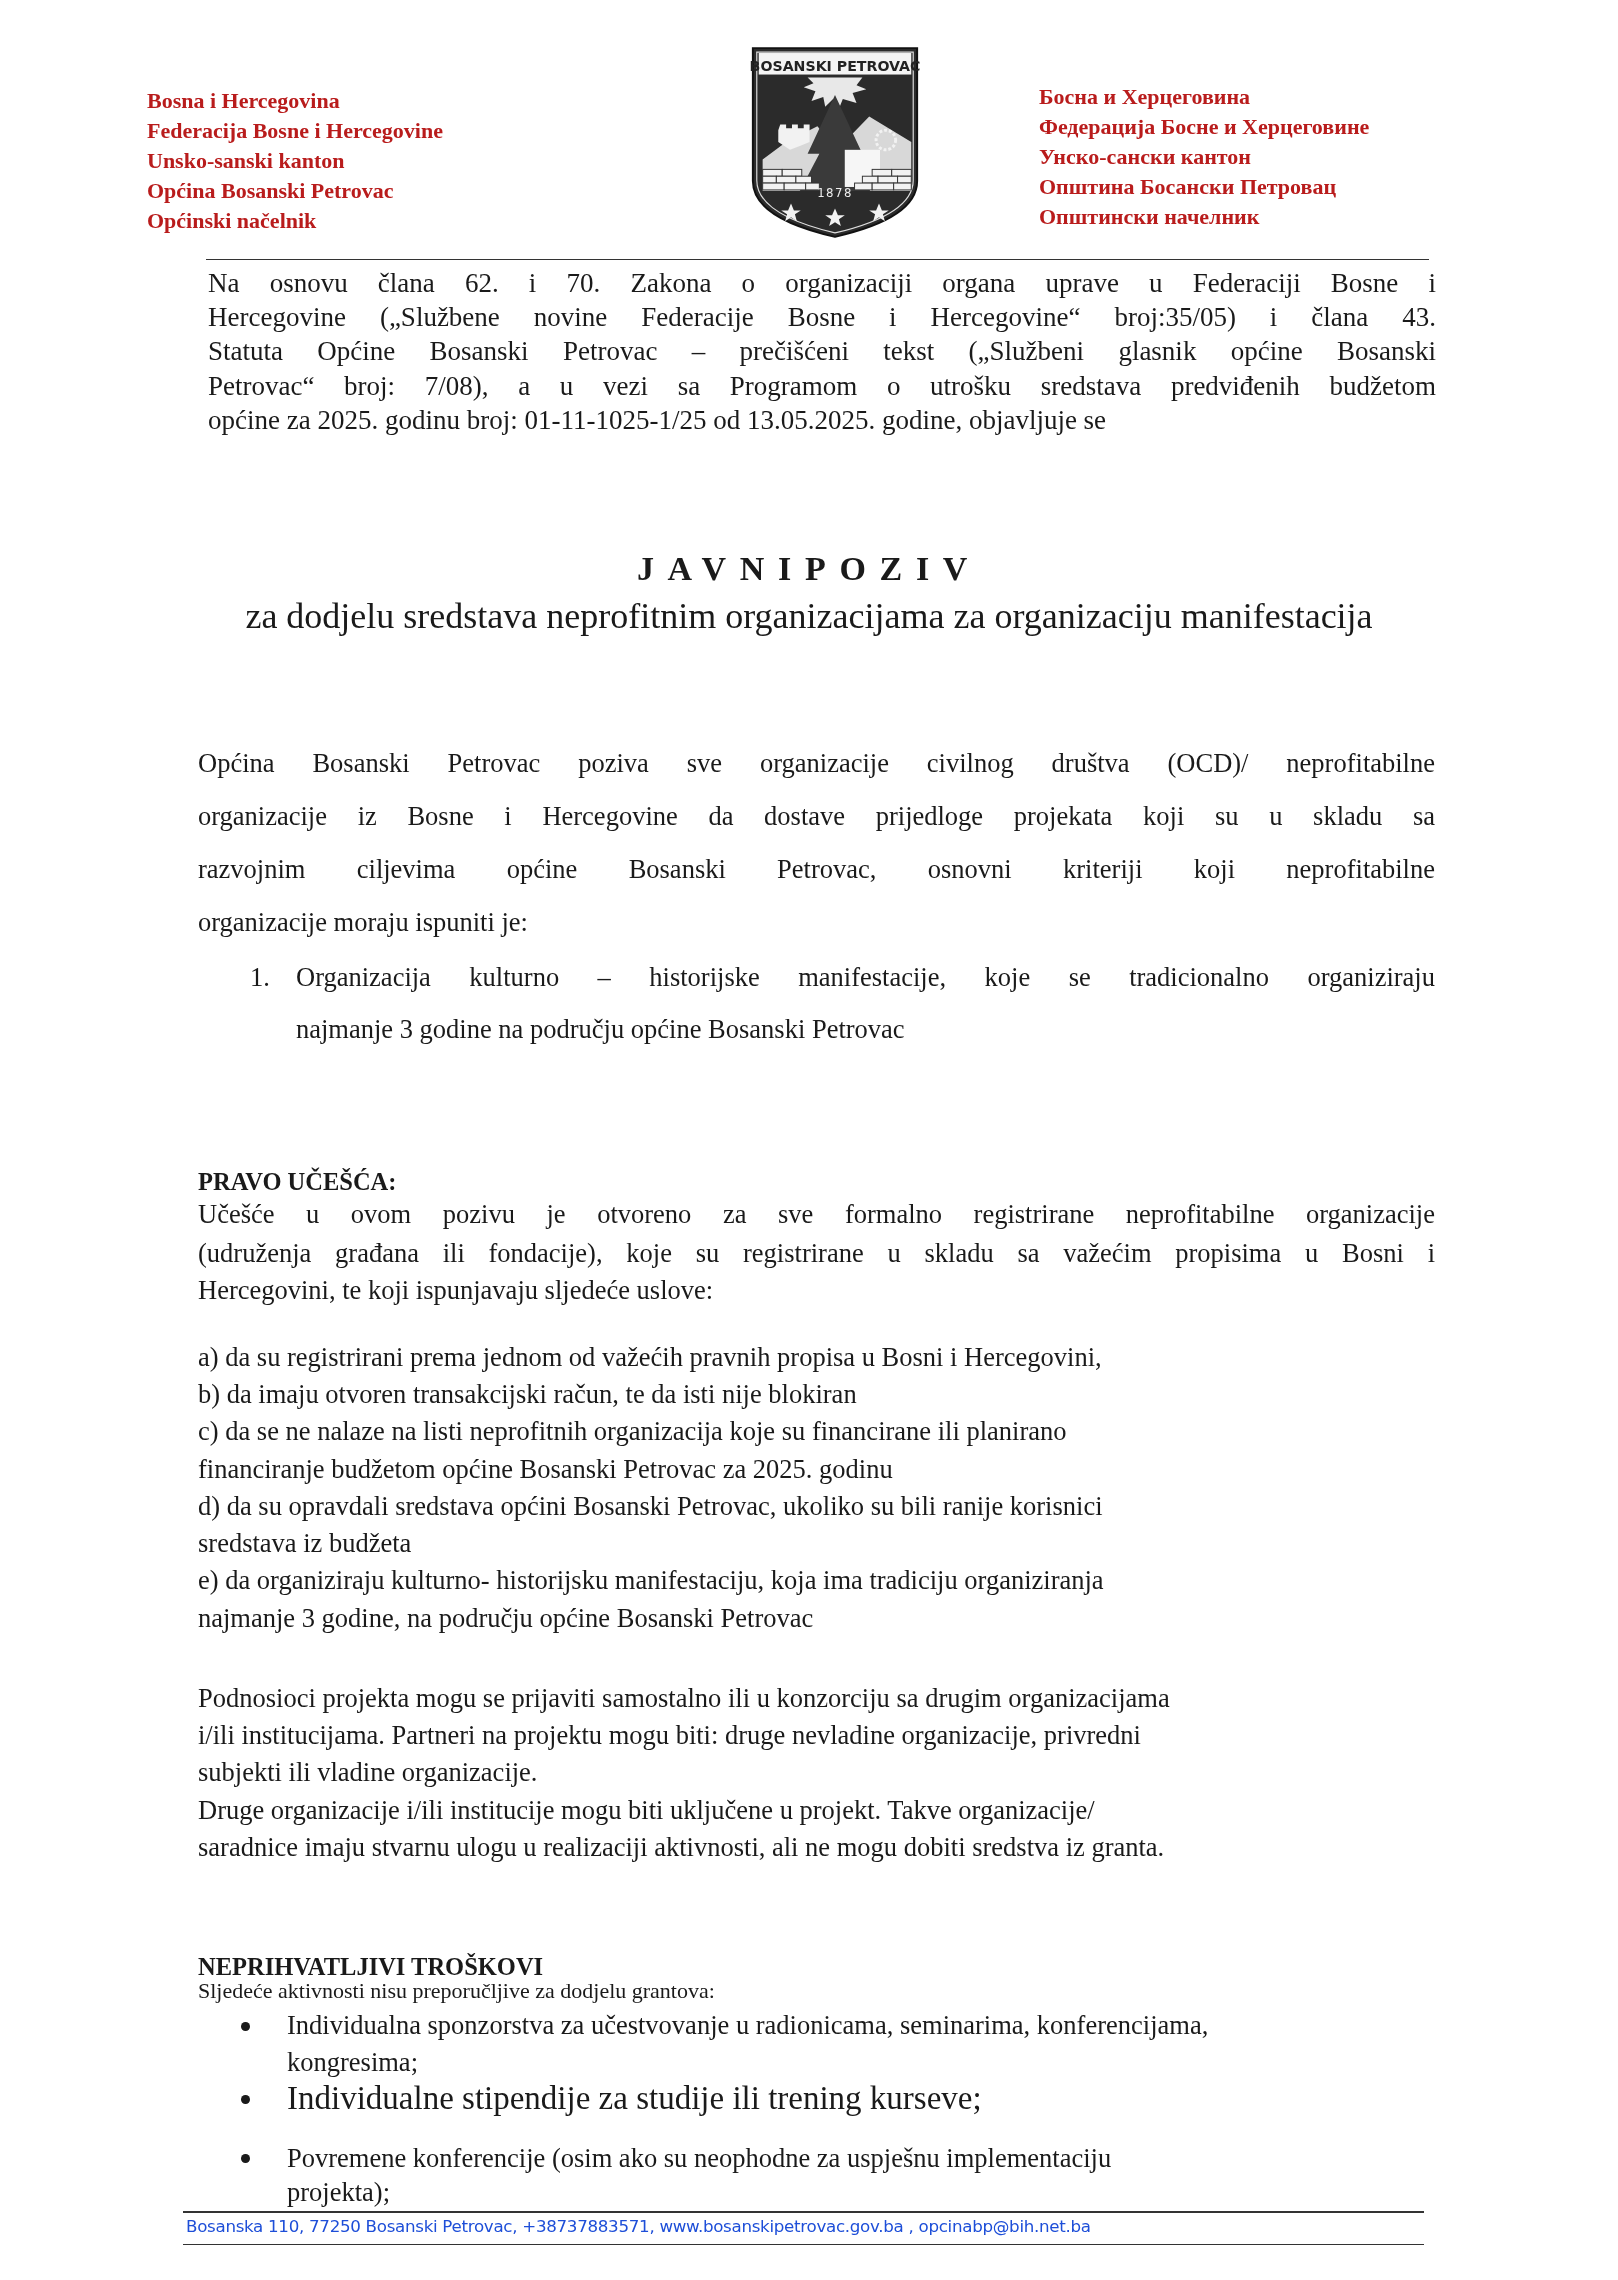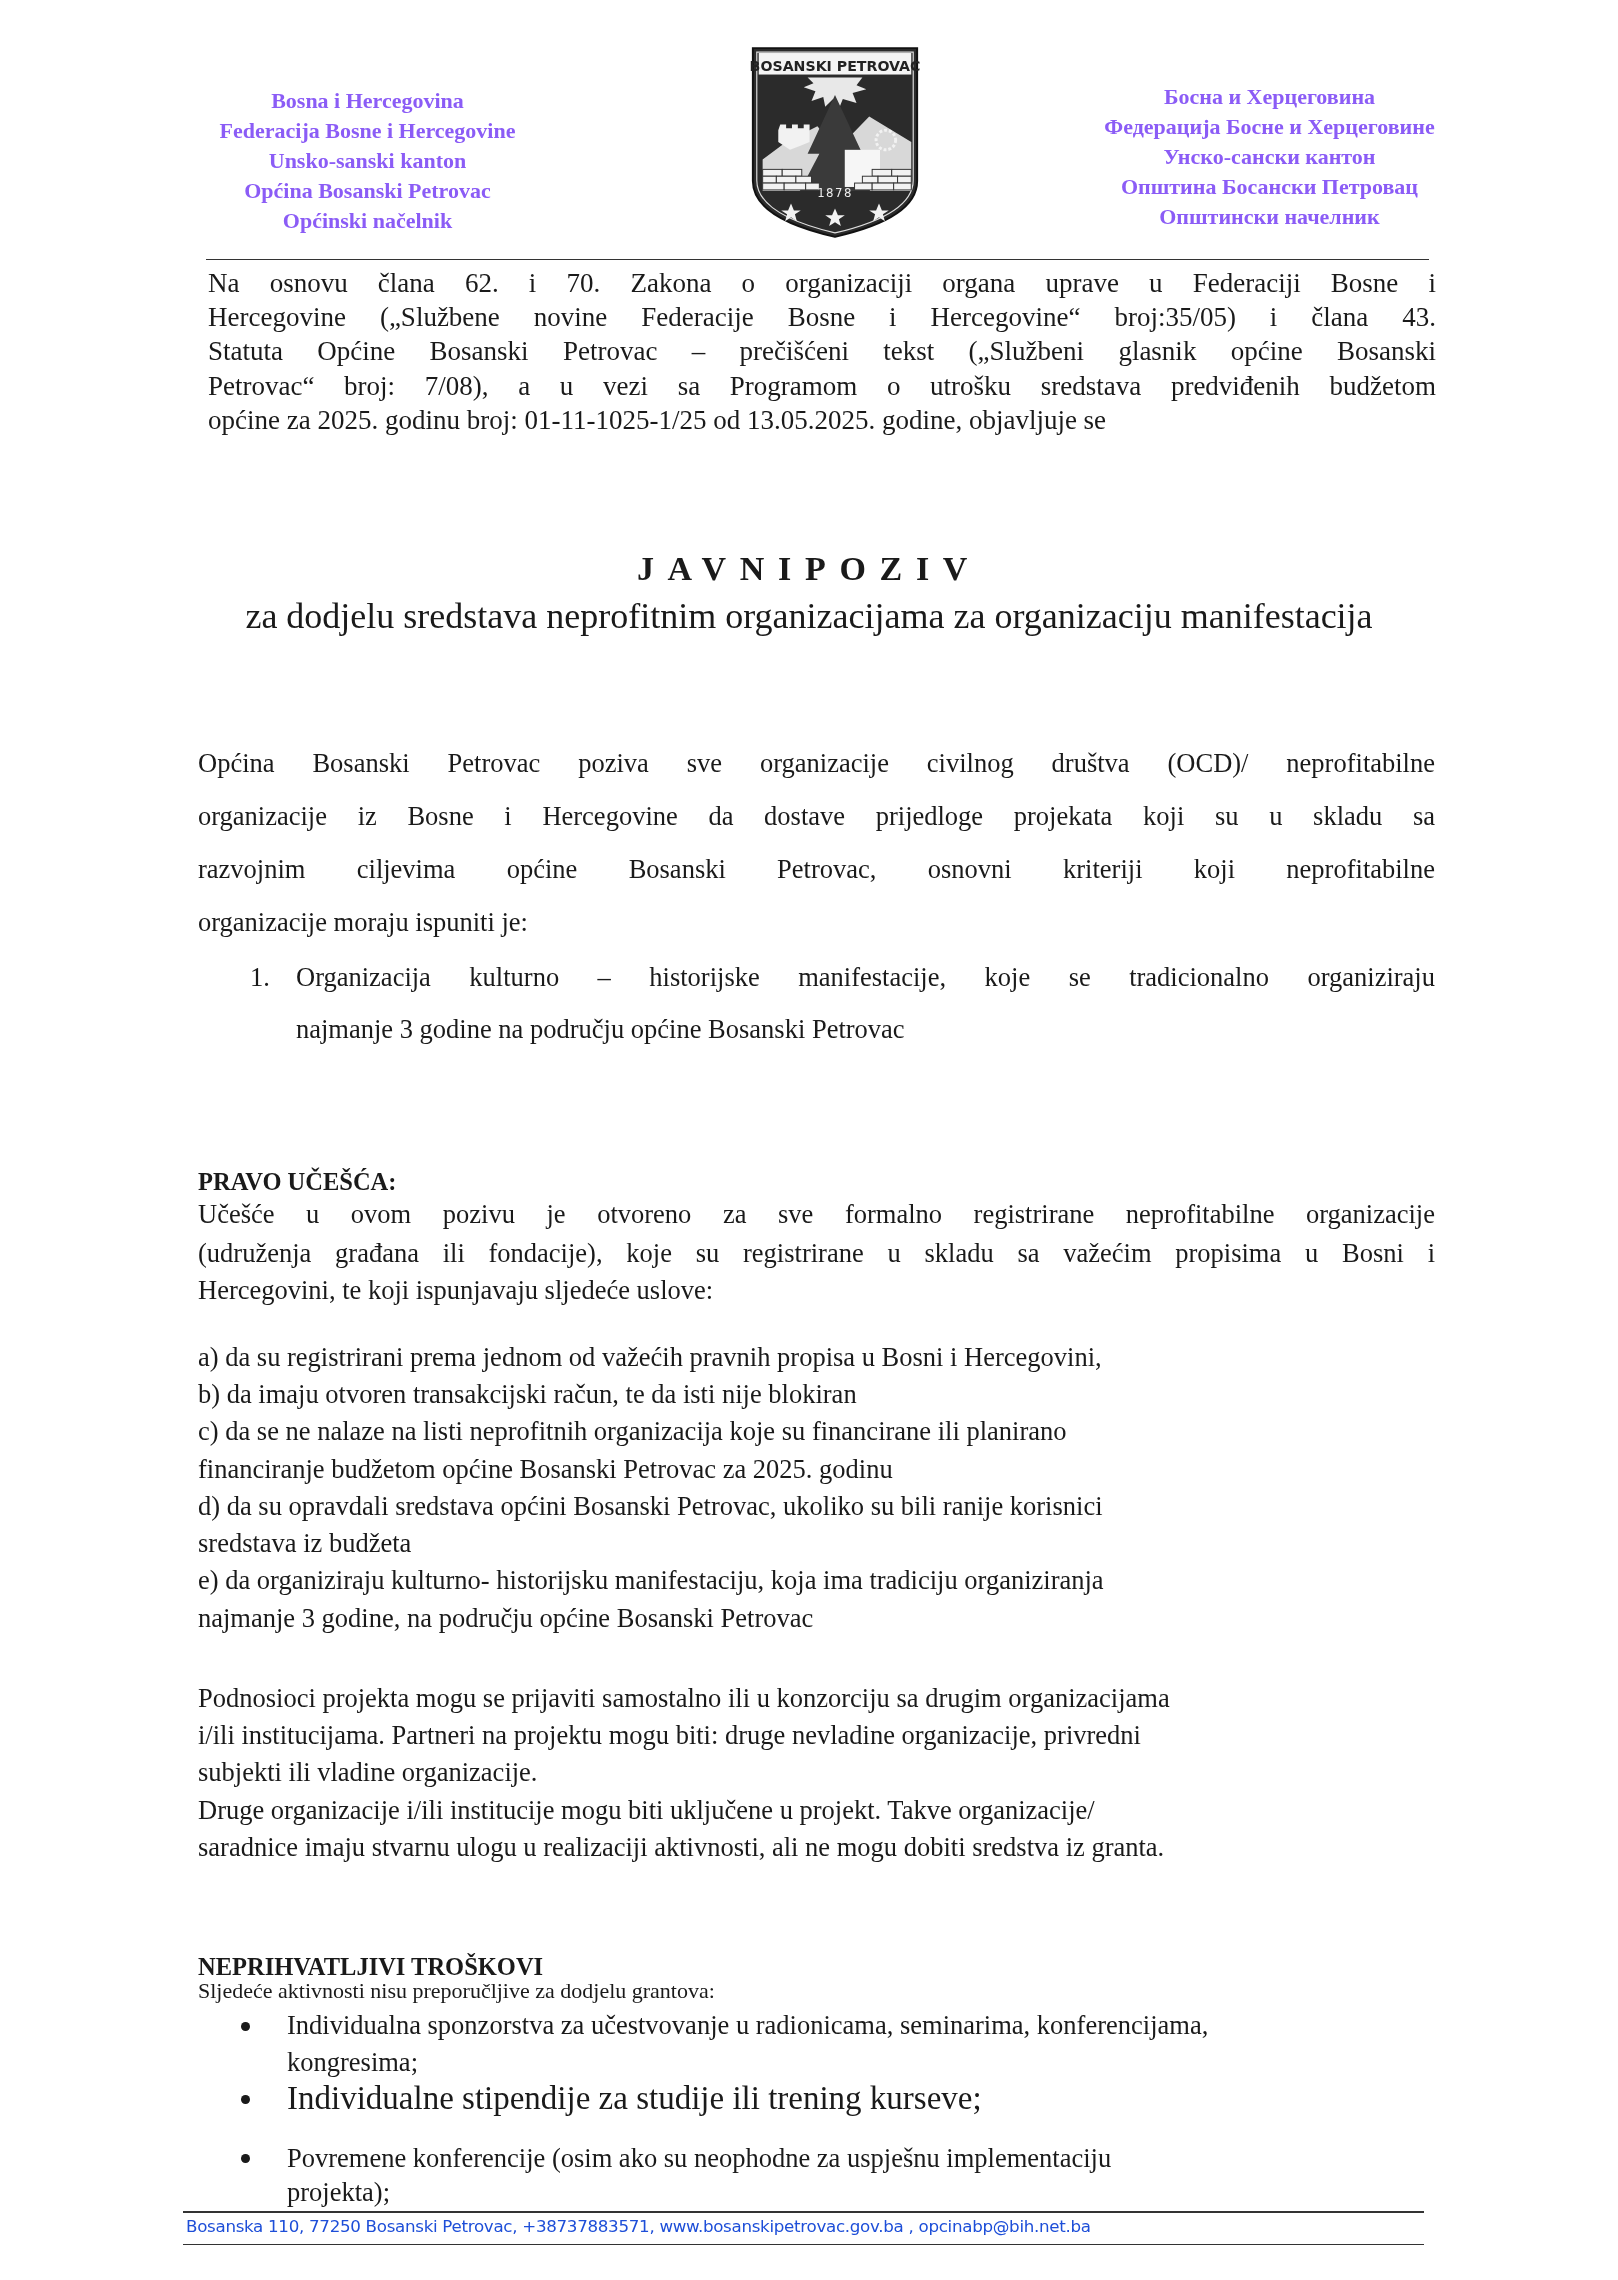--- a/index.html
+++ b/index.html
@@ -1,20 +1,20 @@
 <!DOCTYPE html>
 <html><head>
   <meta charset="utf-8">
   <style>
     html, body { margin: 0; padding: 0; background: #ffffff; }
     body { width: 1618px; height: 2281px; position: relative; overflow: hidden;
            font-family: "Liberation Serif", serif; color: #1a1a1a; }
     .abs { position: absolute; text-align: right; }
-    .hdr { position: absolute; top: 86px; text-align: center; font-weight: bold;
-           font-size: 22px; line-height: 30px; color: #8b5cf6; }
+    .hdr { position: absolute; top: 86px; font-weight: bold;
+           font-size: 22px; line-height: 30px; color: #b91c1c; }
     .hdr div { white-space: nowrap; }
     #hdr-left { left: 147px; width: 441px; }
     #hdr-right { left: 1039px; width: 461px; top: 82px; font-size: 22px; line-height: 30px; }
     #emblem { left: 747px; top: 44px; width: 176px; height: 196px; }
     .rule { position: absolute; height: 0; border-top: 1.5px solid #333; }
     .line { position: absolute; white-space: nowrap; font-size: 27px; line-height: 33px; }
     .just { text-align: justify; text-align-last: justify; }
     #intro .line { left: 208px; width: 1228px; }
     #title { left: 0; width: 1618px; top: 549px; text-align: center; font-weight: bold;
              font-size: 34px; letter-spacing: 13.7px; line-height: 39px; }

